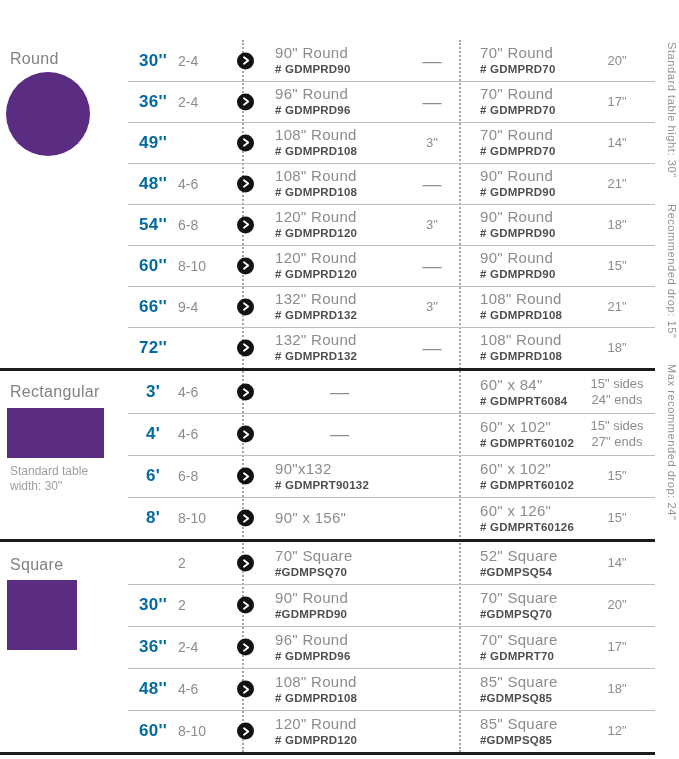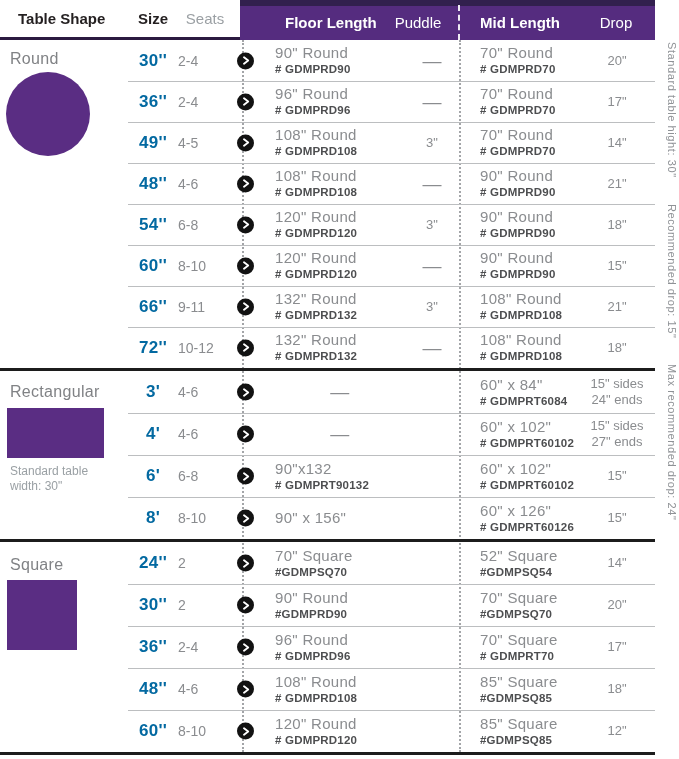--- a/index.html
+++ b/index.html
@@ -66,34 +66,20 @@
     font-size:11px;color:#8f9296;letter-spacing:.6px;z-index:3;}
 </style>
 </head>
 <body>
 
 <div class="canvas">
 
   <div class="vdots v1"></div>
   <div class="vdots v2"></div>
 
-  <div class="hdr">
-    <div class="h-shape">Table Shape</div>
-    <div class="h-size">Size</div>
-    <div class="h-seats">Seats</div>
-    <div class="hdr-underline"></div>
-    <div class="hdr-purple">
-      <div class="topstrip"></div>
-      <div class="h-floor">Floor Length</div>
-      <div class="h-puddle">Puddle</div>
-      <div class="hdr-dash"></div>
-      <div class="h-mid">Mid Length</div>
-      <div class="h-drop">Drop</div>
-    </div>
-  </div>
 
   <div class="section sec-round">
     <div class="shape-label" style="top:10px">Round</div>
     <div class="shape circle"></div>
     <div class="rows">
         <div class="row">
     <div class="cell c-size">30''</div>
     <div class="cell c-seats">2-4</div>
     <div class="cell c-arrow">
       <svg width="10" height="10" viewBox="0 0 10 10">
@@ -131,21 +117,20 @@
       <div class="main">70" Round</div>
       <div class="code"># GDMPRD70</div>
     </div>
     <div class="cell c-drop">
       <div class="d1">17"</div>
 
     </div>
   </div>
         <div class="row">
     <div class="cell c-size">49''</div>
-    <div class="cell c-seats">4-5</div>
     <div class="cell c-arrow">
       <svg width="10" height="10" viewBox="0 0 10 10">
               <path d="M3 1.8 L7.2 5 L3 8.2" stroke="#ffffff" stroke-width="1.9" fill="none" stroke-linecap="round" stroke-linejoin="round"></path>
             </svg>
     </div>
     <div class="cell c-floor">
       <div class="main">108" Round</div>
       <div class="code"># GDMPRD108</div>
     </div>
     <div class="cell c-puddle">3"</div>
@@ -219,21 +204,21 @@
       <div class="main">90" Round</div>
       <div class="code"># GDMPRD90</div>
     </div>
     <div class="cell c-drop">
       <div class="d1">15"</div>
 
     </div>
   </div>
         <div class="row">
     <div class="cell c-size">66''</div>
-    <div class="cell c-seats">9-11</div>
+    <div class="cell c-seats">9-4</div>
     <div class="cell c-arrow">
       <svg width="10" height="10" viewBox="0 0 10 10">
               <path d="M3 1.8 L7.2 5 L3 8.2" stroke="#ffffff" stroke-width="1.9" fill="none" stroke-linecap="round" stroke-linejoin="round"></path>
             </svg>
     </div>
     <div class="cell c-floor">
       <div class="main">132" Round</div>
       <div class="code"># GDMPRD132</div>
     </div>
     <div class="cell c-puddle">3"</div>
@@ -241,21 +226,20 @@
       <div class="main">108" Round</div>
       <div class="code"># GDMPRD108</div>
     </div>
     <div class="cell c-drop">
       <div class="d1">21"</div>
 
     </div>
   </div>
         <div class="row">
     <div class="cell c-size">72''</div>
-    <div class="cell c-seats">10-12</div>
     <div class="cell c-arrow">
       <svg width="10" height="10" viewBox="0 0 10 10">
               <path d="M3 1.8 L7.2 5 L3 8.2" stroke="#ffffff" stroke-width="1.9" fill="none" stroke-linecap="round" stroke-linejoin="round"></path>
             </svg>
     </div>
     <div class="cell c-floor">
       <div class="main">132" Round</div>
       <div class="code"># GDMPRD132</div>
     </div>
     <div class="cell c-puddle dashchar">—</div>
@@ -364,21 +348,20 @@
     </div>
   </div>
       </div>
   </div>
 
   <div class="section sec-square">
     <div class="shape-label" style="top:14px">Square</div>
     <div class="shape square"></div>
     <div class="rows">
         <div class="row">
-    <div class="cell c-size">24''</div>
     <div class="cell c-seats">2</div>
     <div class="cell c-arrow">
       <svg width="10" height="10" viewBox="0 0 10 10">
               <path d="M3 1.8 L7.2 5 L3 8.2" stroke="#ffffff" stroke-width="1.9" fill="none" stroke-linecap="round" stroke-linejoin="round"></path>
             </svg>
     </div>
     <div class="cell c-floor">
       <div class="main">70" Square</div>
       <div class="code">#GDMPSQ70</div>
     </div>

